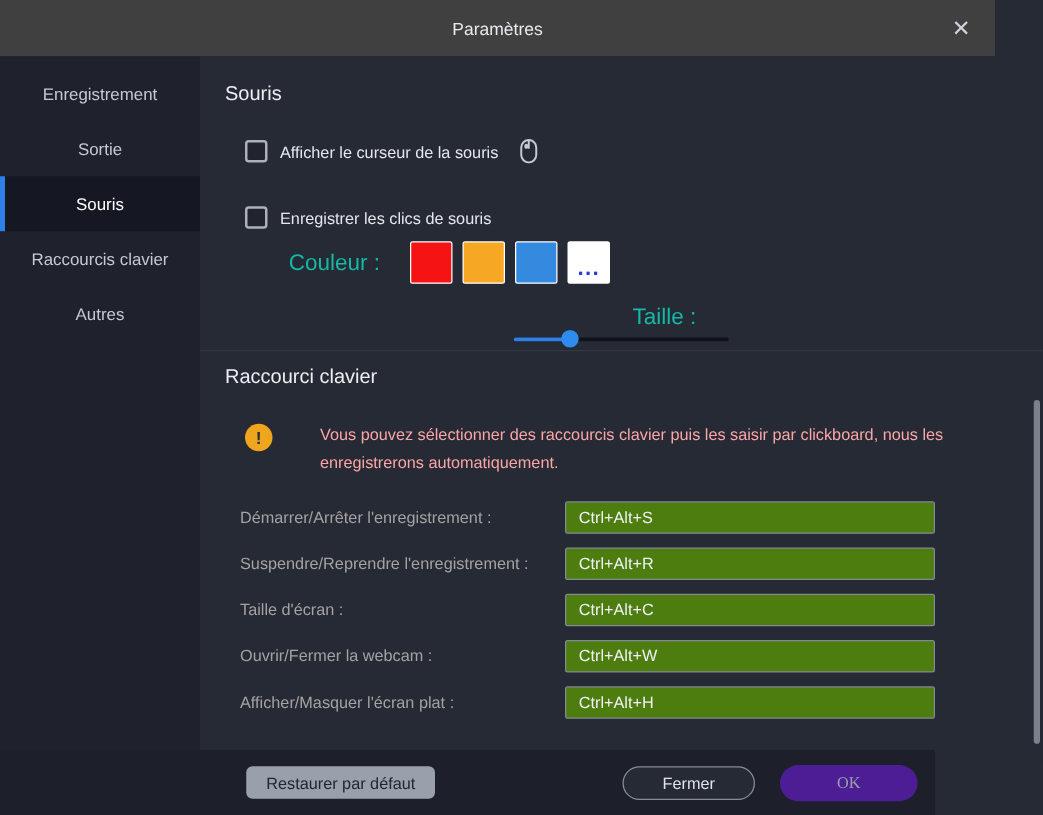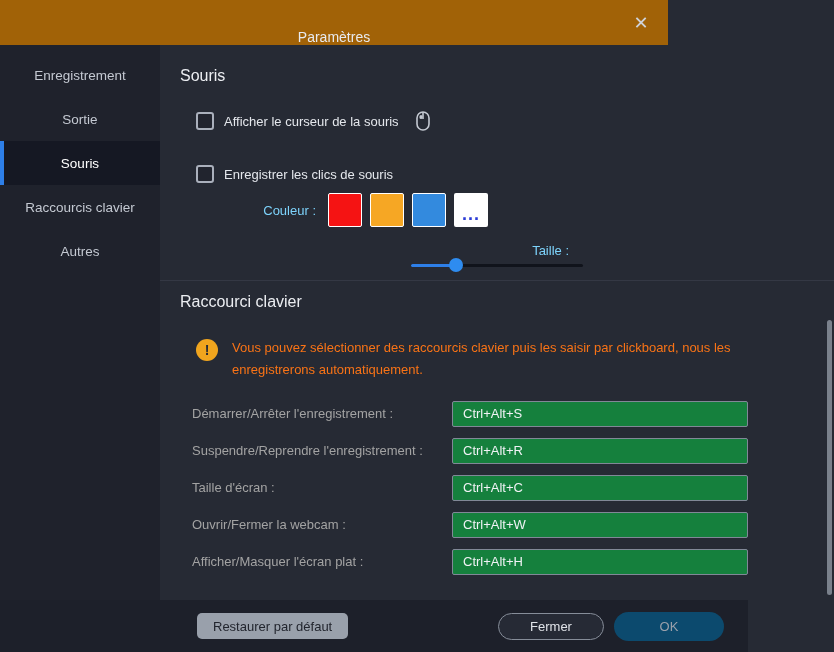--- a/index.html
+++ b/index.html
@@ -7,22 +7,22 @@
   body {
     font-family:"Liberation Sans", sans-serif;
     background:#262a34;
     color:#e4e7ec;
     overflow:hidden;
   }
   .window { position:relative; width:834px; height:652px; background:#262a34; }
 
   
   .titlebar {
-    position:absolute; top:0; left:0; width:668px; height:45px;
-    background:#a16207; display:flex; align-items:flex-end; justify-content:center;
+    position:absolute; top:0; left:0; width:796px; height:45px;
+    background:#404040; display:flex; align-items:center; justify-content:center;
   }
   .titlebar .title { font-size:14px; color:#e8eaef; }
   .close-btn {
     position:absolute; right:16px; top:12px; width:22px; height:22px;
     display:flex; align-items:center; justify-content:center;
     color:#cfd3da; font-size:18px; cursor:pointer;
   }
 
   
   .sidebar {
@@ -51,21 +51,21 @@
   .check-row-1 { top:66px; }
   .check-row-2 { top:108px;margin-top:12px; }
   .checkbox {
     width:18px; height:18px; border:2px solid #aab0bc; border-radius:3px;
     background:#21242e; cursor:pointer; flex:0 0 auto;
   }
   .check-label { font-size:13px; color:#e4e7ec; }
   .mouse-glyph { margin-left:6px; display:inline-flex; }
 
   .color-row { position:absolute; top:148px; left:0; width:674px; display:flex; align-items:center; }
-  .field-label { width:168px; text-align:right; font-size:13px; color:#7dd3fc; padding-right:12px; }
+  .field-label { width:168px; text-align:right; font-size:18px; color:#14b8a6; padding-right:24px; }
   .swatches { display:flex; gap:8px; align-items:center; }
   .swatch {
     width:34px; height:34px; border:1px solid #ffffff; border-radius:2px; cursor:pointer;
   }
   .swatch-more {
     width:34px; height:34px; background:#ffffff; border-radius:2px; cursor:pointer;
     display:flex; align-items:flex-end; justify-content:center;
     color:#2b3bd6; font-size:18px; font-weight:bold; letter-spacing:1px; line-height:1.4;
   }
 
@@ -81,27 +81,27 @@
   .divider { position:absolute; top:235px; left:0; width:674px; height:1px; background:#343844; }
 
   .hotkey-title { position:absolute; top:248px; left:20px; }
 
   .info-row { position:absolute; top:292px; left:36px; width:600px; display:flex; gap:14px; }
   .warn-icon {
     flex:0 0 auto; width:22px; height:22px; border-radius:50%;
     background:#f0a51e; color:#262a34; font-weight:bold; font-size:14px;
     display:flex; align-items:center; justify-content:center; margin-top:2px;
   }
-  .info-text { font-size:13px; color:#f97316; line-height:1.7; max-width:540px; }
+  .info-text { font-size:13px; color:#fca5a5; line-height:1.7; max-width:540px;margin-left:24px; }
 
   .hotkeys { position:absolute; top:350px; left:0; width:674px; }
   .hotkey-row { position:relative; height:37px; display:flex; align-items:center; }
   .hotkey-label { width:292px; padding-left:32px; font-size:13px; color:#a3a3a3; }
   .hotkey-input {
-    width:296px; height:26px; background:#15803d; border:1px solid #818897;
+    width:296px; height:26px; background:#4d7c0f; border:1px solid #818897;
     border-radius:2px; color:#f0f2f5; font-size:13px; padding:0 10px;
     font-family:"Liberation Sans", sans-serif; outline:none;
   }
 
   .scrollbar {
     position:absolute; top:275px; right:2px; width:5px; height:275px;
     background:#8a909c; border-radius:3px; opacity:.85; cursor:pointer;
   }
 
   
@@ -112,22 +112,22 @@
   .btn { font-family:"Liberation Sans", sans-serif; font-size:13px; cursor:pointer; }
   .btn-restore {
     position:absolute; left:197px; height:26px; padding:0 16px;
     background:#99a0ab; color:#22252e; border:none; border-radius:5px;
   }
   .btn-cancel {
     position:absolute; right:144px; width:106px; height:27px;
     background:#262a35; color:#e0e3e8; border:1px solid #868d99; border-radius:14px;
   }
   .btn-ok {
-    position:absolute; right:24px; width:110px; height:29px;
-    background:#0c4a6e; color:#9aa0ab; border:none; border-radius:15px;
+    position:absolute; right:14px; width:110px; height:29px;
+    background:#4c1d95; color:#9aa0ab; border:none; border-radius:15px;font-family:Liberation Serif, serif;
   }
 </style>
 </head>
 <body>
 
 <div class="window">
 
   <div class="titlebar">
     <span class="title">Paramètres</span>
     <span class="close-btn">✕</span>

